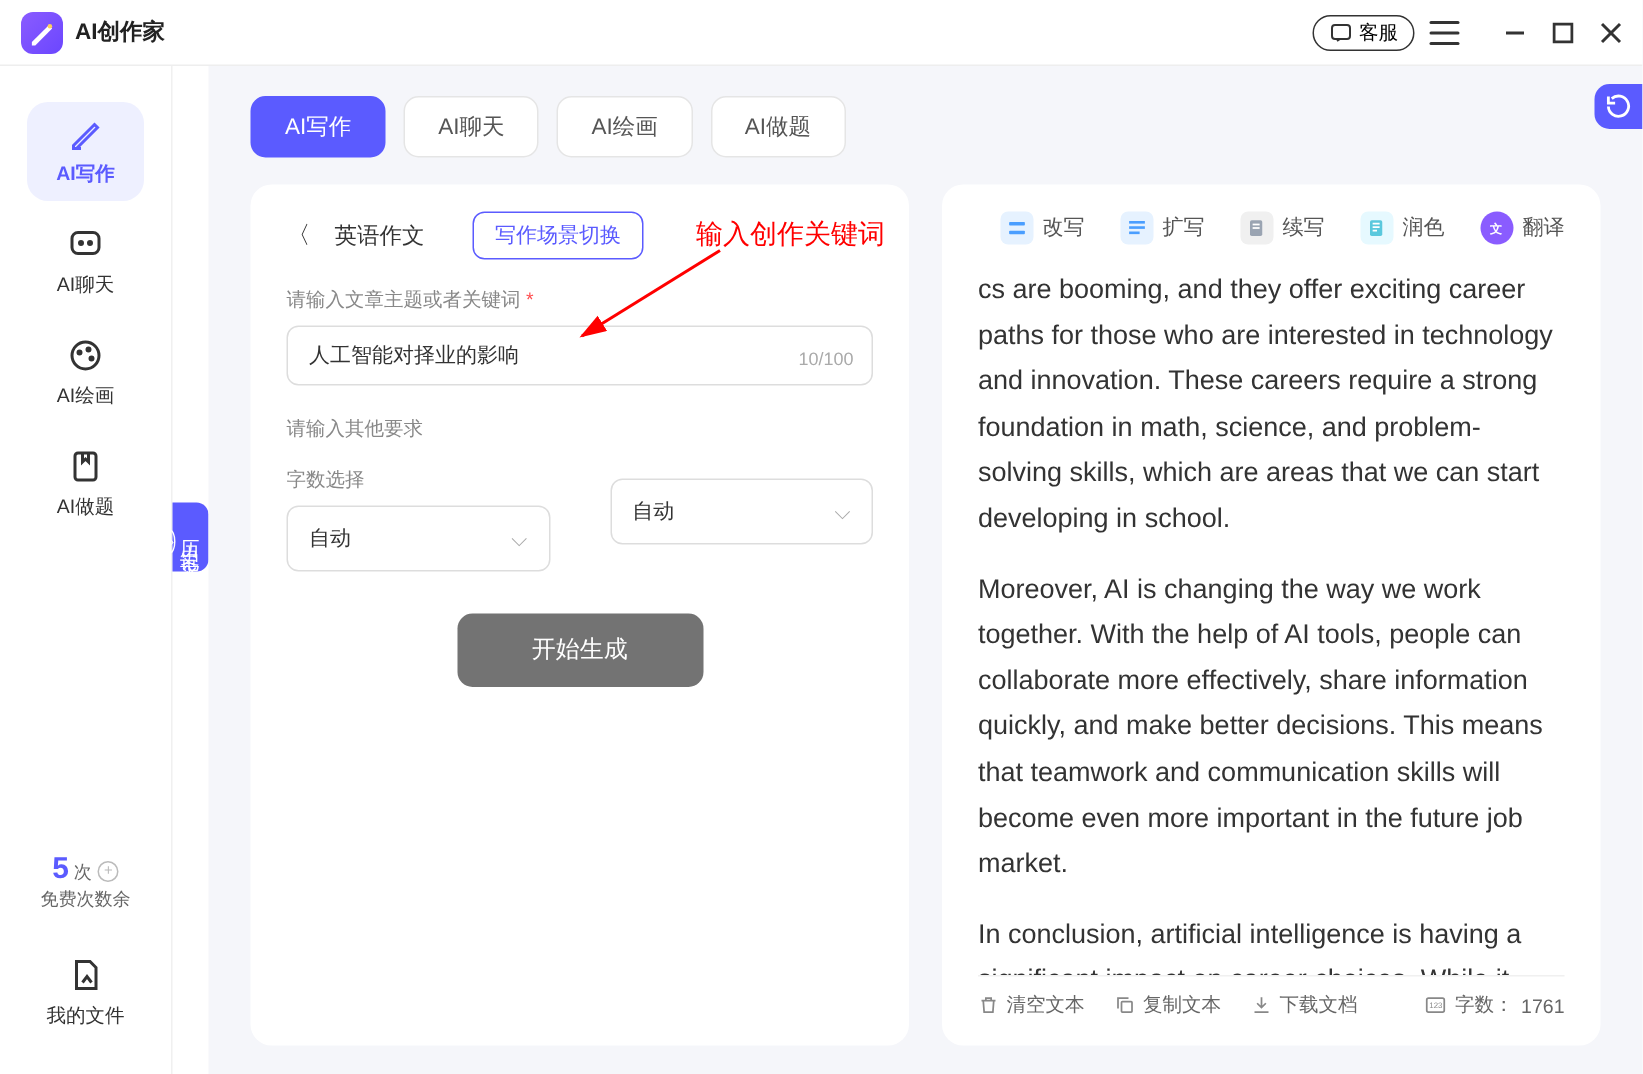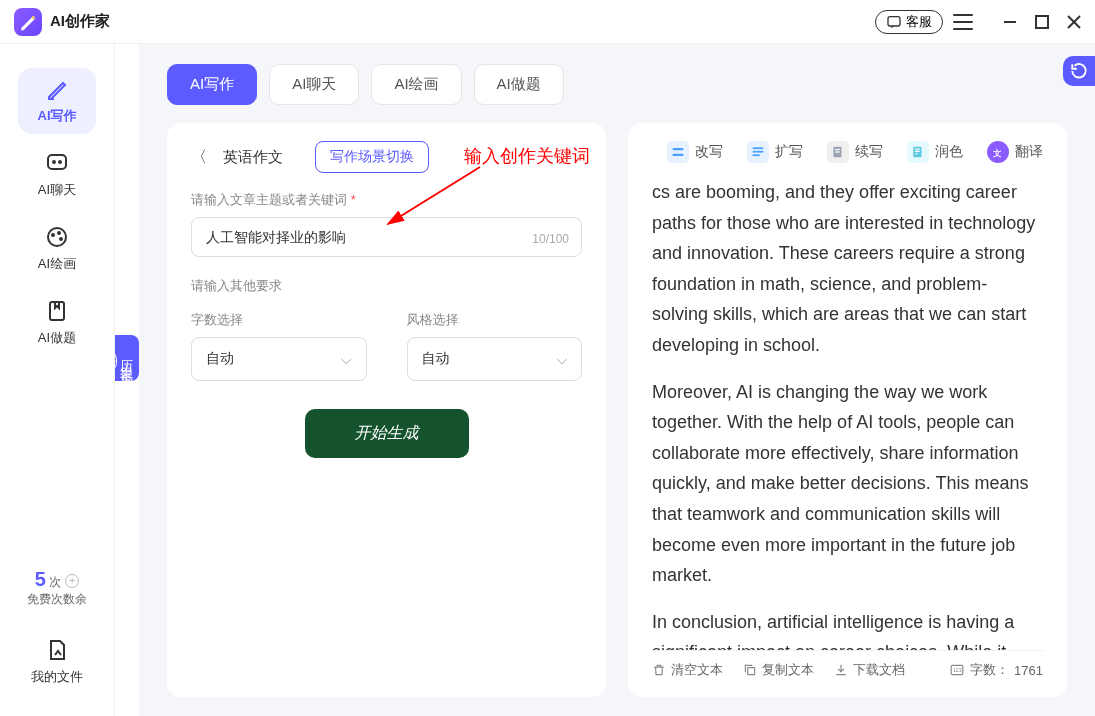--- a/index.html
+++ b/index.html
@@ -54,21 +54,21 @@
 .field-label { font-size: 13px; color: #888; margin-bottom: 8px; }
 .req-star { color: #ff4d4f; }
 .input-box { border: 1px solid #ddd; border-radius: 8px; padding: 10px 14px; margin-bottom: 20px; position: relative; }
 .input-box input, .input-box textarea { border: none; outline: none; width: 100%; font-size: 14px; color: #333; resize: none; font-family: inherit; }
 .input-box textarea { height: 140px; }
 .counter { position: absolute; right: 12px; bottom: 10px; font-size: 12px; color: #aaa; }
 .selects { display: flex; gap: 40px; margin-top: 8px; }
 .select-group { flex: 1; }
 .select-box { border: 1px solid #ddd; border-radius: 8px; padding: 12px 14px; display: flex; justify-content: space-between; align-items: center; font-size: 14px; color: #333; cursor: pointer; margin-top: 8px; }
 .select-box .chev { color: #aaa; }
-.generate-btn { background: #14532d; color: #fff; padding: 14px 50px; border-radius: 10px; font-size: 16px; border: none; cursor: pointer; margin: 28px auto 0; display: block; font-style: italic; }
+.generate-btn { background: #737373; color: #fff; padding: 14px 50px; border-radius: 10px; font-size: 16px; border: none; cursor: pointer; margin: 28px auto 0; display: block; }
 
 
 .tools-row { display: flex; gap: 24px; margin-bottom: 14px; justify-content: flex-end; }
 .tool { display: flex; align-items: center; gap: 6px; font-size: 14px; color: #555; cursor: pointer; }
 .tool .ic { width: 22px; height: 22px; border-radius: 5px; display: flex; align-items: center; justify-content: center; }
 .output-text { flex: 1; overflow-y: auto; font-size: 18px; line-height: 1.7; color: #333; padding-right: 4px; }
 .output-text p { margin-bottom: 16px; }
 .footer-row { display: flex; justify-content: space-between; align-items: center; padding-top: 10px; border-top: 1px solid #f0f0f0; font-size: 13px; color: #666; gap: 20px; }
 .footer-btn { display: flex; align-items: center; gap: 5px; cursor: pointer; }
 .footer-count { margin-left: auto; }
@@ -215,21 +215,20 @@
 
       <div class="selects">
         <div class="select-group">
           <div class="field-label">字数选择</div>
           <div class="select-box">
             <span>自动</span>
             <span class="chev">⌵</span>
           </div>
         </div>
         <div class="select-group">
-          <div class="field-label">风格选择</div>
           <div class="select-box">
             <span>自动</span>
             <span class="chev">⌵</span>
           </div>
         </div>
       </div>
 
       <button class="generate-btn">开始生成</button>
     </div>
 

